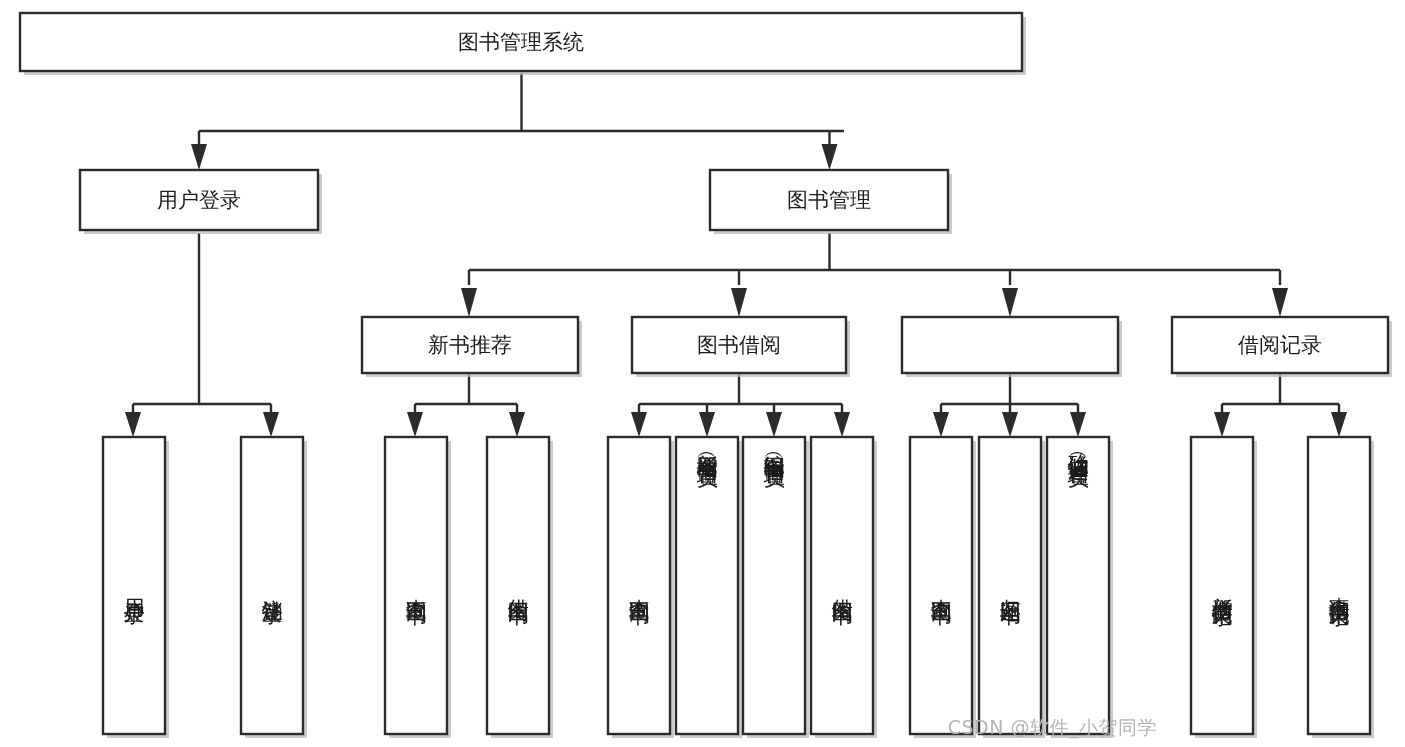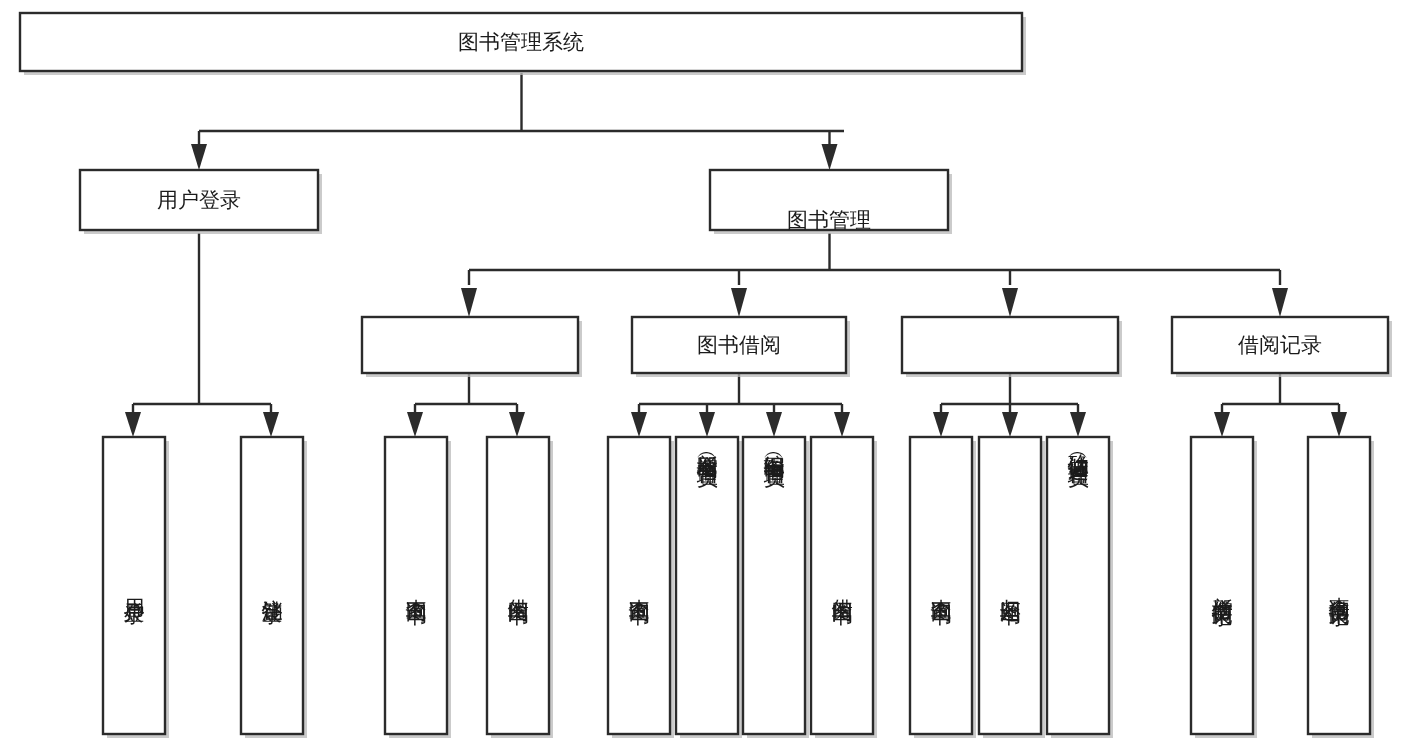--- a/index.html
+++ b/index.html
@@ -216,24 +216,27 @@
   </svg>
 
   <div class="hnode-wrap" style="left:20px; top:13px; width:1002px; height:58px;">
     <span class="hnode-label">图书管理系统</span>
   </div>
 
   <div class="hnode-wrap" style="left:80px; top:170px; width:238px; height:60px;">
     <span class="hnode-label">用户登录</span>
   </div>
 
-  <div class="hnode-wrap" style="left:710px; top:170px; width:238px; height:60px;margin-top:20px;">
+  <div class="hnode-wrap" style="left:710px; top:170px; width:238px; height:60px;">
     <span class="hnode-label">图书管理</span>
   </div>
 
+  <div class="hnode-wrap" style="left:362px; top:317px; width:216px; height:56px;">
+    <span class="hnode-label">新书推荐</span>
+  </div>
 
   <div class="hnode-wrap" style="left:632px; top:317px; width:214px; height:56px;border-radius:24px;">
     <span class="hnode-label">图书借阅</span>
   </div>
 
 
   <div class="hnode-wrap" style="left:1172px; top:317px; width:216px; height:56px;border-radius:6px;">
     <span class="hnode-label">借阅记录</span>
   </div>
 
@@ -274,13 +277,14 @@
     <span class="vnode-label">确认归还（管理员）</span>
   </div>
 
   <div class="vnode-wrap" style="left:1191px; top:437px; width:62px; height:297px;">
     <span class="vnode-label">新增借阅记录</span>
   </div>
   <div class="vnode-wrap" style="left:1308px; top:437px; width:62px; height:297px;">
     <span class="vnode-label">查询借阅记录</span>
   </div>
 
+  <div id="watermark">CSDN @软件_小贺同学</div>
 </div>
 
 </body></html>

